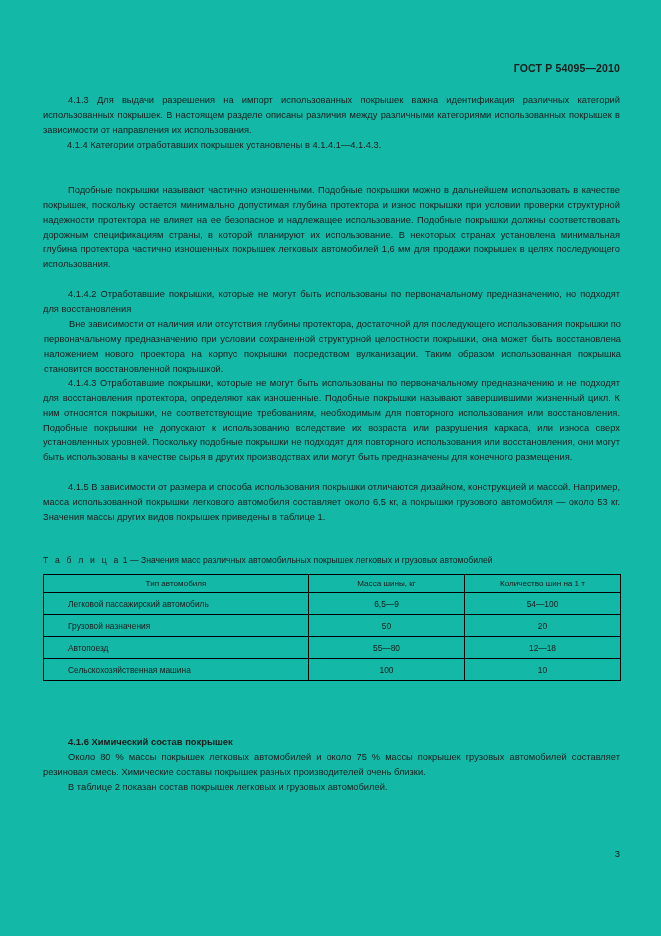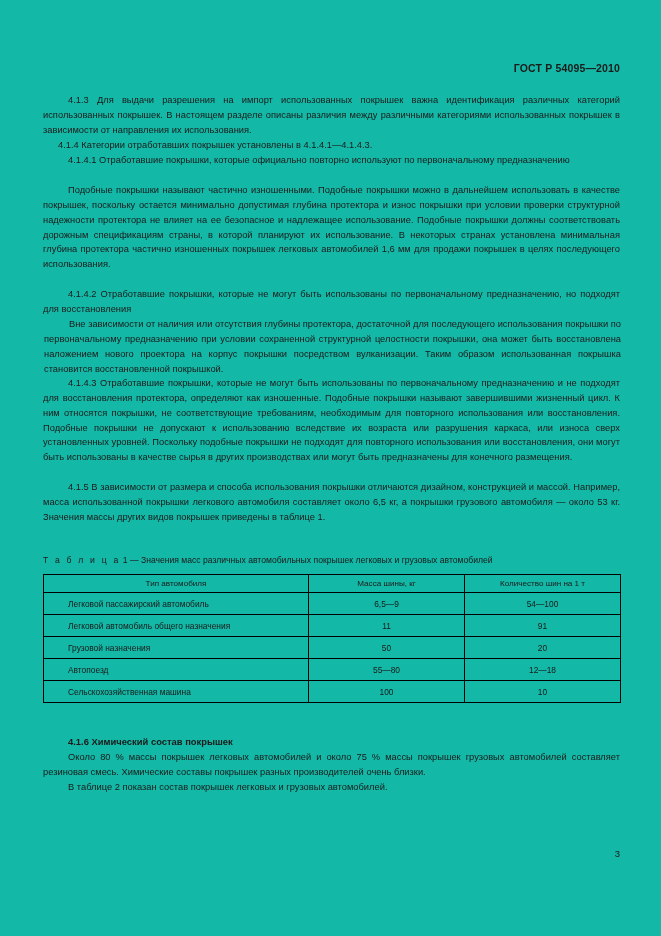--- a/index.html
+++ b/index.html
@@ -144,27 +144,24 @@
 <div class="page">
 
   <div class="content">
     <div class="doc-header">ГОСТ Р 54095—2010</div>
   </div>
 
   <div class="body-block" style="left:43px; top:93px; width:577px;">
     <p class="para indent">4.1.3  Для выдачи разрешения на импорт использованных покрышек важна идентификация различных категорий использованных покрышек. В настоящем разделе описаны различия между различными категориями использованных покрышек в зависимости от направления их использования.</p>
   </div>
 
-  <div class="body-block" style="left:33px; top:138px;">
+  <div class="body-block" style="left:42px; top:138px;">
     <p class="para indent">4.1.4  Категории отработавших покрышек установлены в 4.1.4.1—4.1.4.3.</p>
   </div>
 
-  <div class="body-block" style="left:43px; top:153px;">
-    <p class="para indent justify-last">4.1.4.1  Отработавшие покрышки, которые официально повторно используют по первоначальному предназначению</p>
-  </div>
 
   <div class="body-block" style="left:43px; top:183px;">
     <p class="para indent justify-last">Подобные покрышки называют частично изношенными. Подобные покрышки можно в дальнейшем использовать в качестве покрышек, поскольку остается минимально допустимая глубина протектора и износ покрышки при условии проверки структурной надежности протектора не влияет на ее безопасное и надлежащее использование. Подобные покрышки должны соответствовать дорожным спецификациям страны, в которой планируют их использование. В некоторых странах установлена минимальная глубина протектора частично изношенных покрышек легковых автомобилей 1,6 мм для продажи покрышек в целях последующего использования.</p>
   </div>
 
   <div class="body-block" style="left:43px; top:287px;">
     <p class="para indent justify-last">4.1.4.2  Отработавшие покрышки, которые не могут быть использованы по первоначальному предназначению, но подходят для восстановления</p>
   </div>
 
   <div class="body-block" style="left:44px; top:317px;">
@@ -197,25 +194,20 @@
           <th>Количество шин на 1 т</th>
         </tr>
       </thead>
       <tbody>
         <tr>
           <td class="c-name">Легковой пассажирский автомобиль</td>
           <td class="c-num">6,5—9</td>
           <td class="c-num">54—100</td>
         </tr>
         <tr>
-          <td class="c-name">Легковой автомобиль общего назначения</td>
-          <td class="c-num">11</td>
-          <td class="c-num">91</td>
-        </tr>
-        <tr>
           <td class="c-name">Грузовой назначения</td>
           <td class="c-num">50</td>
           <td class="c-num">20</td>
         </tr>
         <tr>
           <td class="c-name">Автопоезд</td>
           <td class="c-num">55—80</td>
           <td class="c-num">12—18</td>
         </tr>
         <tr>

